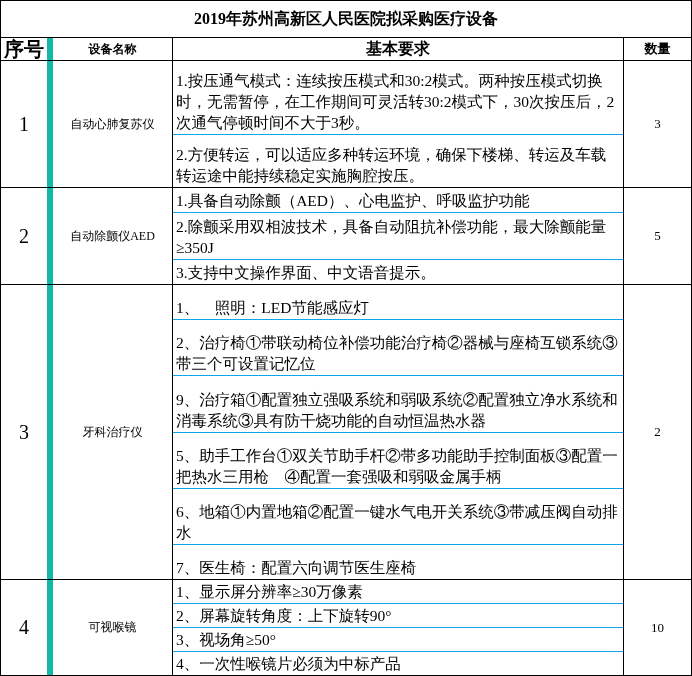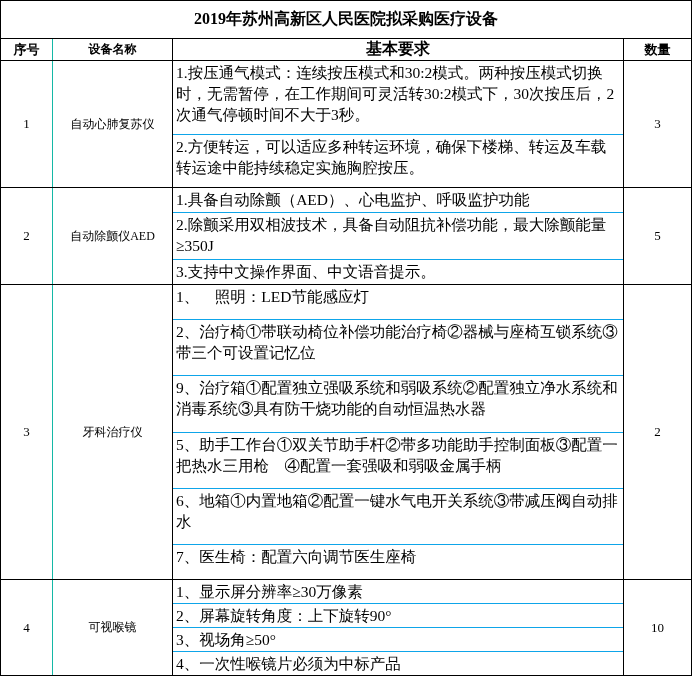--- a/index.html
+++ b/index.html
@@ -32,23 +32,23 @@
     border-bottom:1px solid #000;
     display:flex; flex:0 0 auto;
   }
   .data-row:last-child { border-bottom:none; flex:1 0 auto; }
   .row-1 { min-height:127px; }
   .row-2 { min-height:97px; }
   .row-3 { min-height:295px; }
   .row-4 { min-height:92px; }
   .col-index {
     box-sizing:border-box; width:52px; flex:0 0 52px;
-    border-right:1px solid #14b8a6;
+    border-right:6px solid #14b8a6;
     display:flex; align-items:center; justify-content:center;
-    font-size:13px;
+    font-size:20px;
   }
   .col-device {
     box-sizing:border-box; width:120px; flex:0 0 120px;
     border-right:1px solid #000;
     display:flex; align-items:center; justify-content:center;
     text-align:center; font-size:12px; padding:0 2px;
   }
   .col-req {
     box-sizing:border-box; flex:1 1 auto; min-width:0;
     border-right:1px solid #000;
@@ -58,21 +58,21 @@
   .header-row .col-req {
     align-items:center; justify-content:center; text-align:left;
   }
   .col-qty {
     box-sizing:border-box; width:67px; flex:0 0 67px;
     display:flex; align-items:center; justify-content:center;
     font-size:13px;
   }
   .req-item {
     flex:1 1 auto;
-    display:flex; align-items:flex-start;
+    display:flex; align-items:flex-end;
     padding:1px 4px 1px 3px;
     font-size:15.5px; line-height:21px;
   }
   .req-item + .req-item { border-top:1px solid #0ea5e9; }
 </style>
 </head>
 <body>
 
 <div class="doc-table">
 

